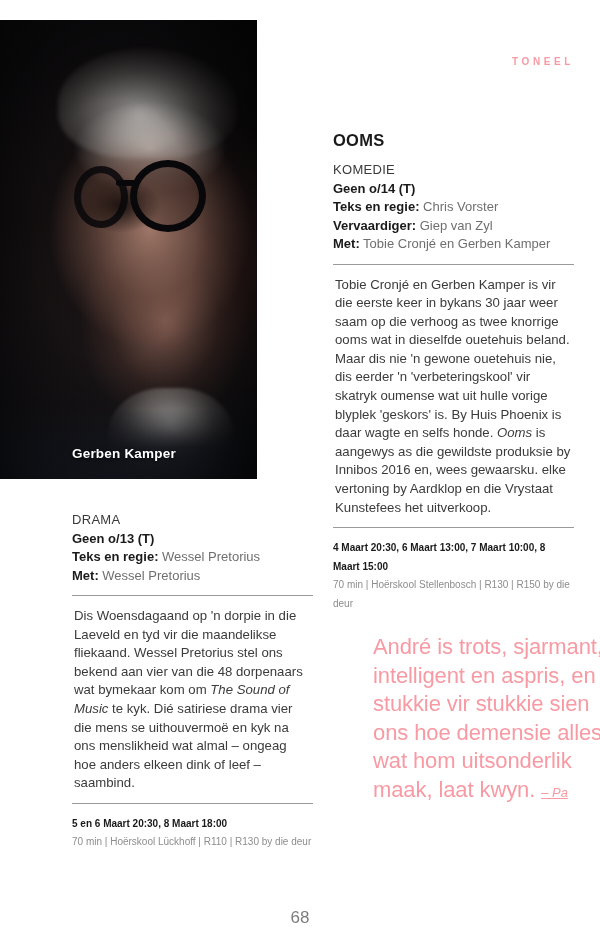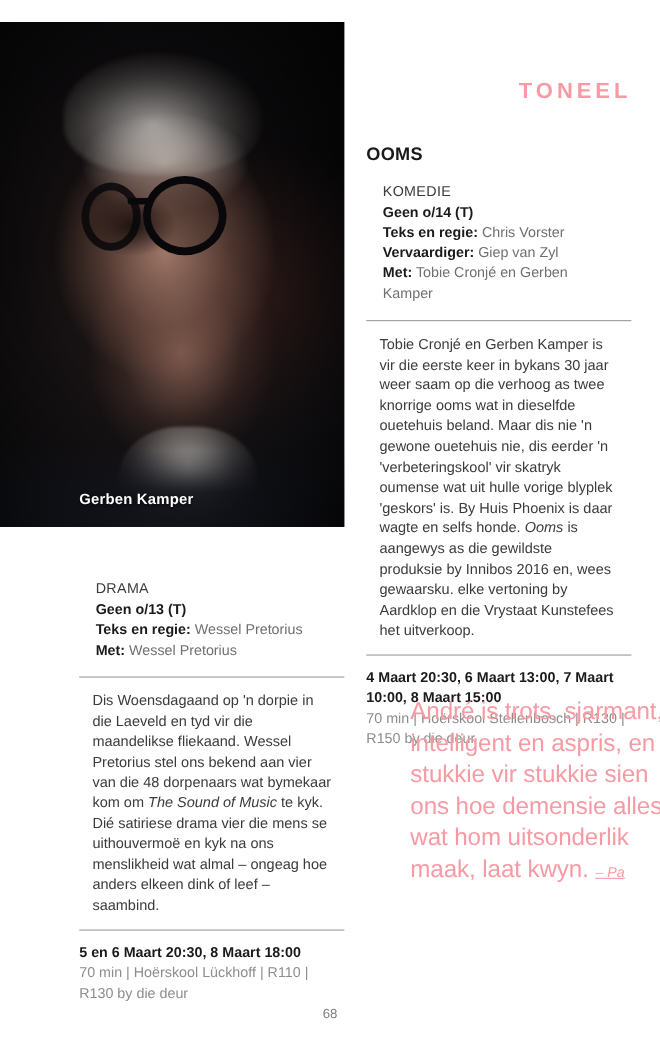--- a/index.html
+++ b/index.html
@@ -12,34 +12,34 @@
     height: 947px;
     position: relative;
     font-family: "Liberation Sans", sans-serif;
     -webkit-font-smoothing: antialiased;
     overflow: hidden;
   }
 
   
   .section-label {
     position: absolute;
-    top: 72px;
+    top: 56px;
     right: 26px;
-    font-size: 20px;
+    font-size: 10px;
     font-weight: 700;
     letter-spacing: 3.6px;
     color: #f79aa3;
   }
 
   
   .photo-block {
     position: absolute;
     left: 0;
     top: 20px;
-    width: 313px;
+    width: 257px;
     height: 459px;
     overflow: hidden;
     background: #09080a;
   }
   .photo-canvas {
     position: absolute;
     inset: 0;
     
     background:
       radial-gradient(ellipse 58px 40px at 120px 185px, rgba(20,12,10,0.95) 0%, rgba(20,12,10,0) 70%),
@@ -121,21 +121,21 @@
   .col-right { left: 333px; width: 241px; }
 
   .entry-title {
     font-size: 16.5px;
     font-weight: 700;
     color: #1a1a1a;
     letter-spacing: .25px;
     margin: 0 0 11px 0;
   }
   .meta-list {
-    margin: 15px;
+    margin: 0;
     font-size: 13px;
     line-height: 18.5px;
     color: #6f6f6f;
   }
   .meta-list .genre {
     color: #3a3a3a;
     letter-spacing: .3px;
   }
   .meta-list .strong {
     color: #1a1a1a;
@@ -144,31 +144,31 @@
   .meta-line { display: block; }
 
   .rule {
     border: 0;
     border-top: 1px solid #9a9a9a;
     margin: 10px 0 11px 0;
     height: 0;
   }
 
   .body-copy {
-    margin: 12px;
+    margin: 2px;
     font-size: 13.2px;
     line-height: 18.6px;
     color: #3b3b3b;
     text-align: left;
   }
   .body-copy em { font-style: italic; }
 
   .showtimes {
     margin: 0;
-    font-size: 13px;
+    font-size: 10px;
     line-height: 18.5px;
   }
   .showtimes .dates {
     display: block;
     color: #1a1a1a;
     font-weight: 700;
   }
   .showtimes .venue {
     display: block;
     color: #8d8d8d;
@@ -192,21 +192,21 @@
     text-decoration: underline;
   }
 
   
   .page-number {
     position: absolute;
     left: 0;
     right: 0;
     bottom: 19px;
     text-align: center;
-    font-size: 12px;
+    font-size: 17px;
     color: #7d7d7d;
   }
 </style>
 </head>
 <body>
 
 <div class="section-label">TONEEL</div>
 
 <div class="photo-block">
   <div class="photo-canvas"></div>

